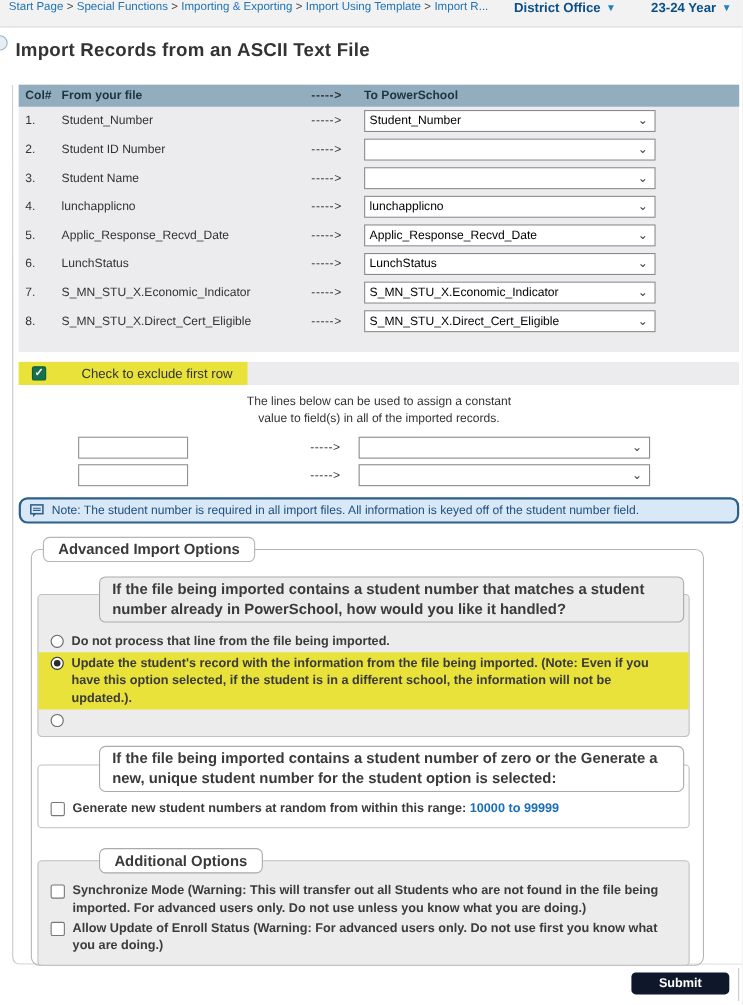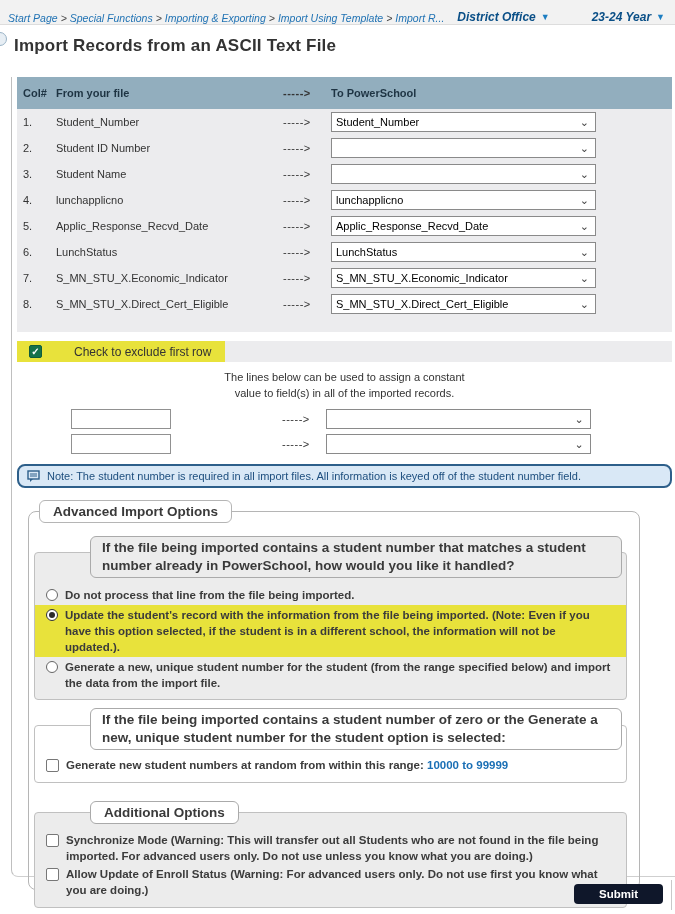--- a/index.html
+++ b/index.html
@@ -1,46 +1,46 @@
 <!DOCTYPE html>
 <html><head>
 <meta charset="utf-8">
 <style>
   * { margin:0; padding:0; box-sizing:border-box; }
   html,body { width:675px; height:914px; background:#fff; overflow:hidden;
     font-family:"Liberation Sans", sans-serif; }
 
   
   .topbar { height:25px; background:#f2f2f2; border-bottom:1px solid #ddd;
-    display:flex; align-items:flex-end; padding:0 10px 0 8px;font-style:italic; }
+    display:flex; align-items:flex-start; padding:0 10px 0 8px; }
   .crumbs { font-size:10.5px; color:#444; white-space:nowrap; }
   .crumbs a { color:#2173b4; text-decoration:none; cursor:pointer; }
   .crumb-sep { color:#444; margin:0 3px; }
   .crumb-current { color:#2173b4; }
-  .scope { margin-left:auto; display:flex; gap:42px; align-items:center; }
+  .scope { margin-left:auto; display:flex; gap:32px; align-items:center; }
   .scope .sel { font-size:12px; font-weight:bold; color:#0a4f87; cursor:pointer;
     display:flex; align-items:center; gap:5px; white-space:nowrap; }
   .caret { font-size:9px; color:#1d7ec2; }
 
   
   .titlebar { position:relative; height:52px; padding:11px 0 0 14px; }
   .partial-icon { position:absolute; left:-7px; top:7px; width:14px; height:14px;
     border-radius:50%; border:1px solid #9ab3c6; background:#e7eef4; }
   h1 { font-size:17px; font-weight:bold; color:#333; letter-spacing:0.2px; }
 
   
   .container { margin-left:11px; height:800px; border-left:1px solid #bfbfbf;
     border-bottom:1px solid #cfcfcf; border-bottom-left-radius:7px;
     padding:0 0 0 5px; }
 
   
   .mtable { width:655px; padding-bottom:15px; background:#ececee; }
   .mrow, .mhead { display:grid; grid-template-columns:39px 227px 48px 1fr;
     align-items:center; font-size:11px; }
-  .mhead { height:32px; background:#92aebe; color:#1e3443; font-weight:bold; }
+  .mhead { height:20px; background:#92aebe; color:#1e3443; font-weight:bold; }
   .mrow { height:26px; color:#333; }
   .c-num { padding-left:6px; }
   .c-arrow { color:#333; letter-spacing:0.5px; }
   .pssel { width:265px; height:20px; background:#fff; border:1px solid #8a8a8a;
     display:flex; align-items:center; padding:0 4px; font-size:11px; color:#000;
     cursor:pointer; position:relative; }
   .pssel .chev { position:absolute; right:6px; color:#444; font-size:11px; line-height:10px; }
 
   
   .exclude-row { width:655px; height:21px; background:#ececee; margin-top:9px;
@@ -271,21 +271,20 @@
       <div class="opt">
         <span class="radio"></span>
         <span>Do not process that line from the file being imported.</span>
       </div>
       <div class="opt hl-opt">
         <span class="radio on"></span>
         <span>Update the student's record with the information from the file being imported. (Note: Even if you have this option selected, if the student is in a different school, the information will not be updated.).</span>
       </div>
       <div class="opt">
         <span class="radio"></span>
-        <span>Generate a new, unique student number for the student (from the range specified below) and import the data from the import file.</span>
       </div>
     </div>
 
     <div class="section white sec2">
       <div class="q-legend">If the file being imported contains a student number of zero or the Generate a new, unique student number for the student option is selected:</div>
       <div class="cbrow">
         <span class="cb"></span>
         <span>
           <span>Generate new student numbers at random from within this range:</span>
           <span class="range">10000 to 99999</span>

